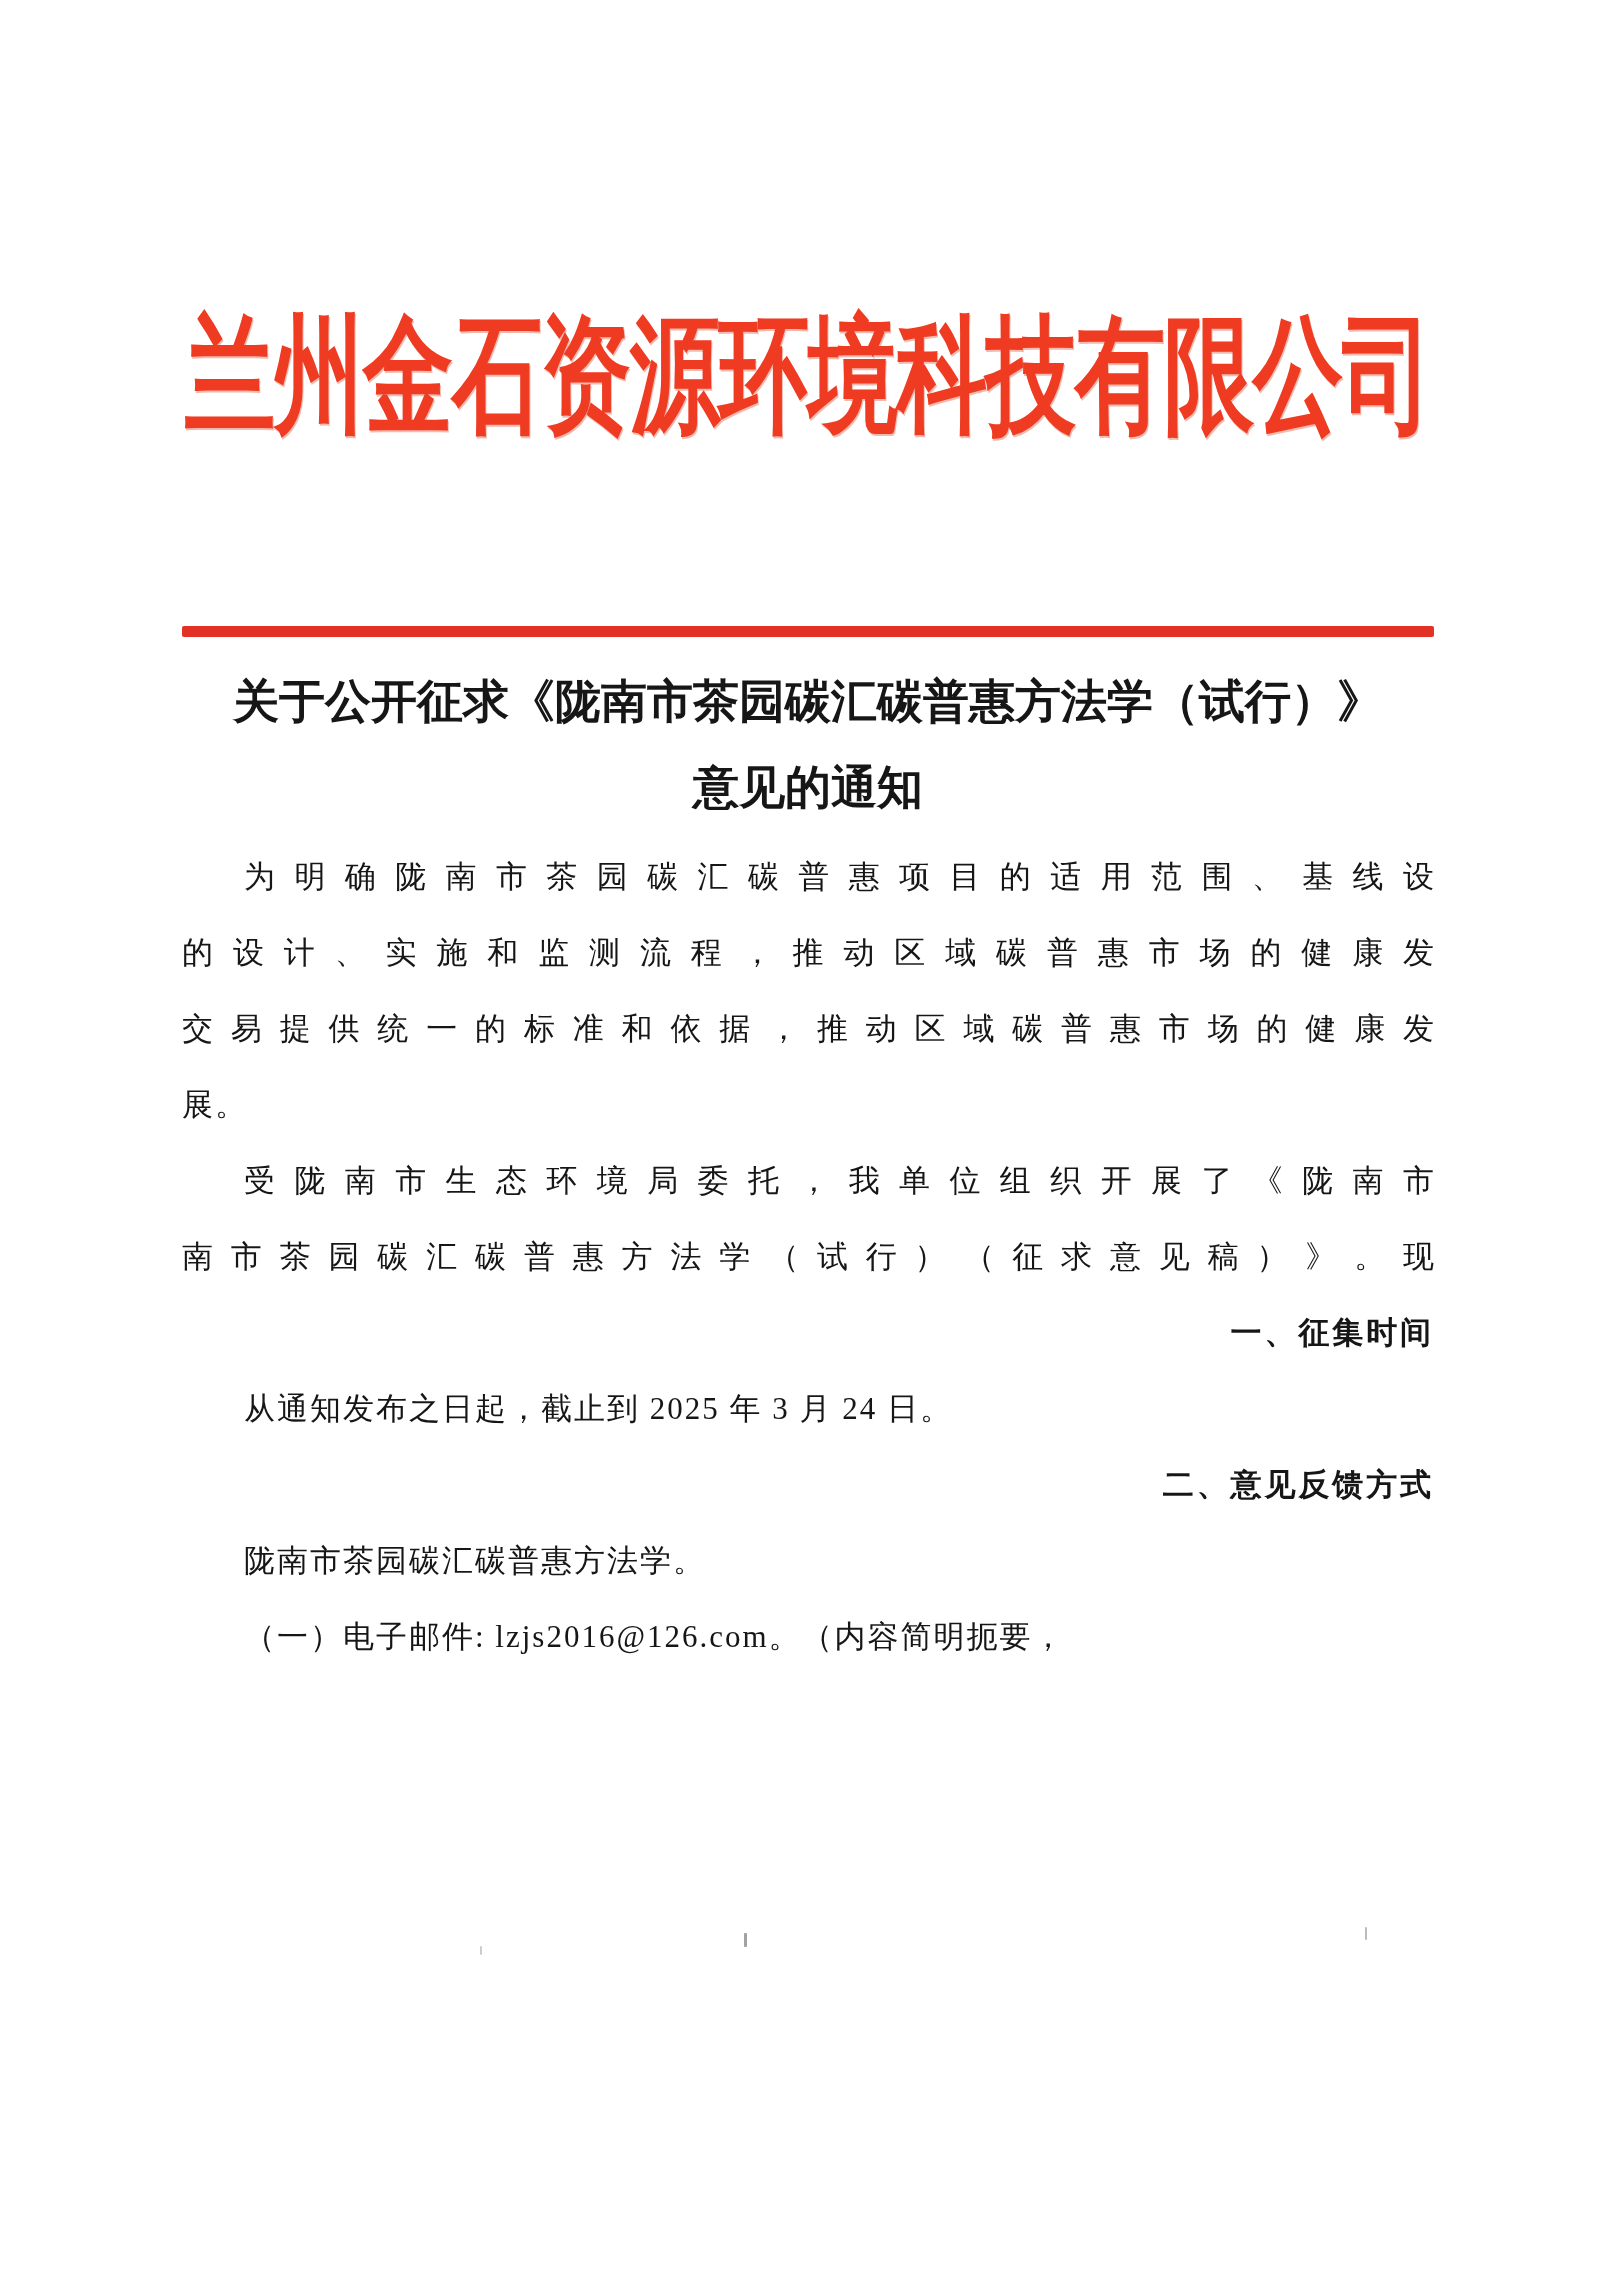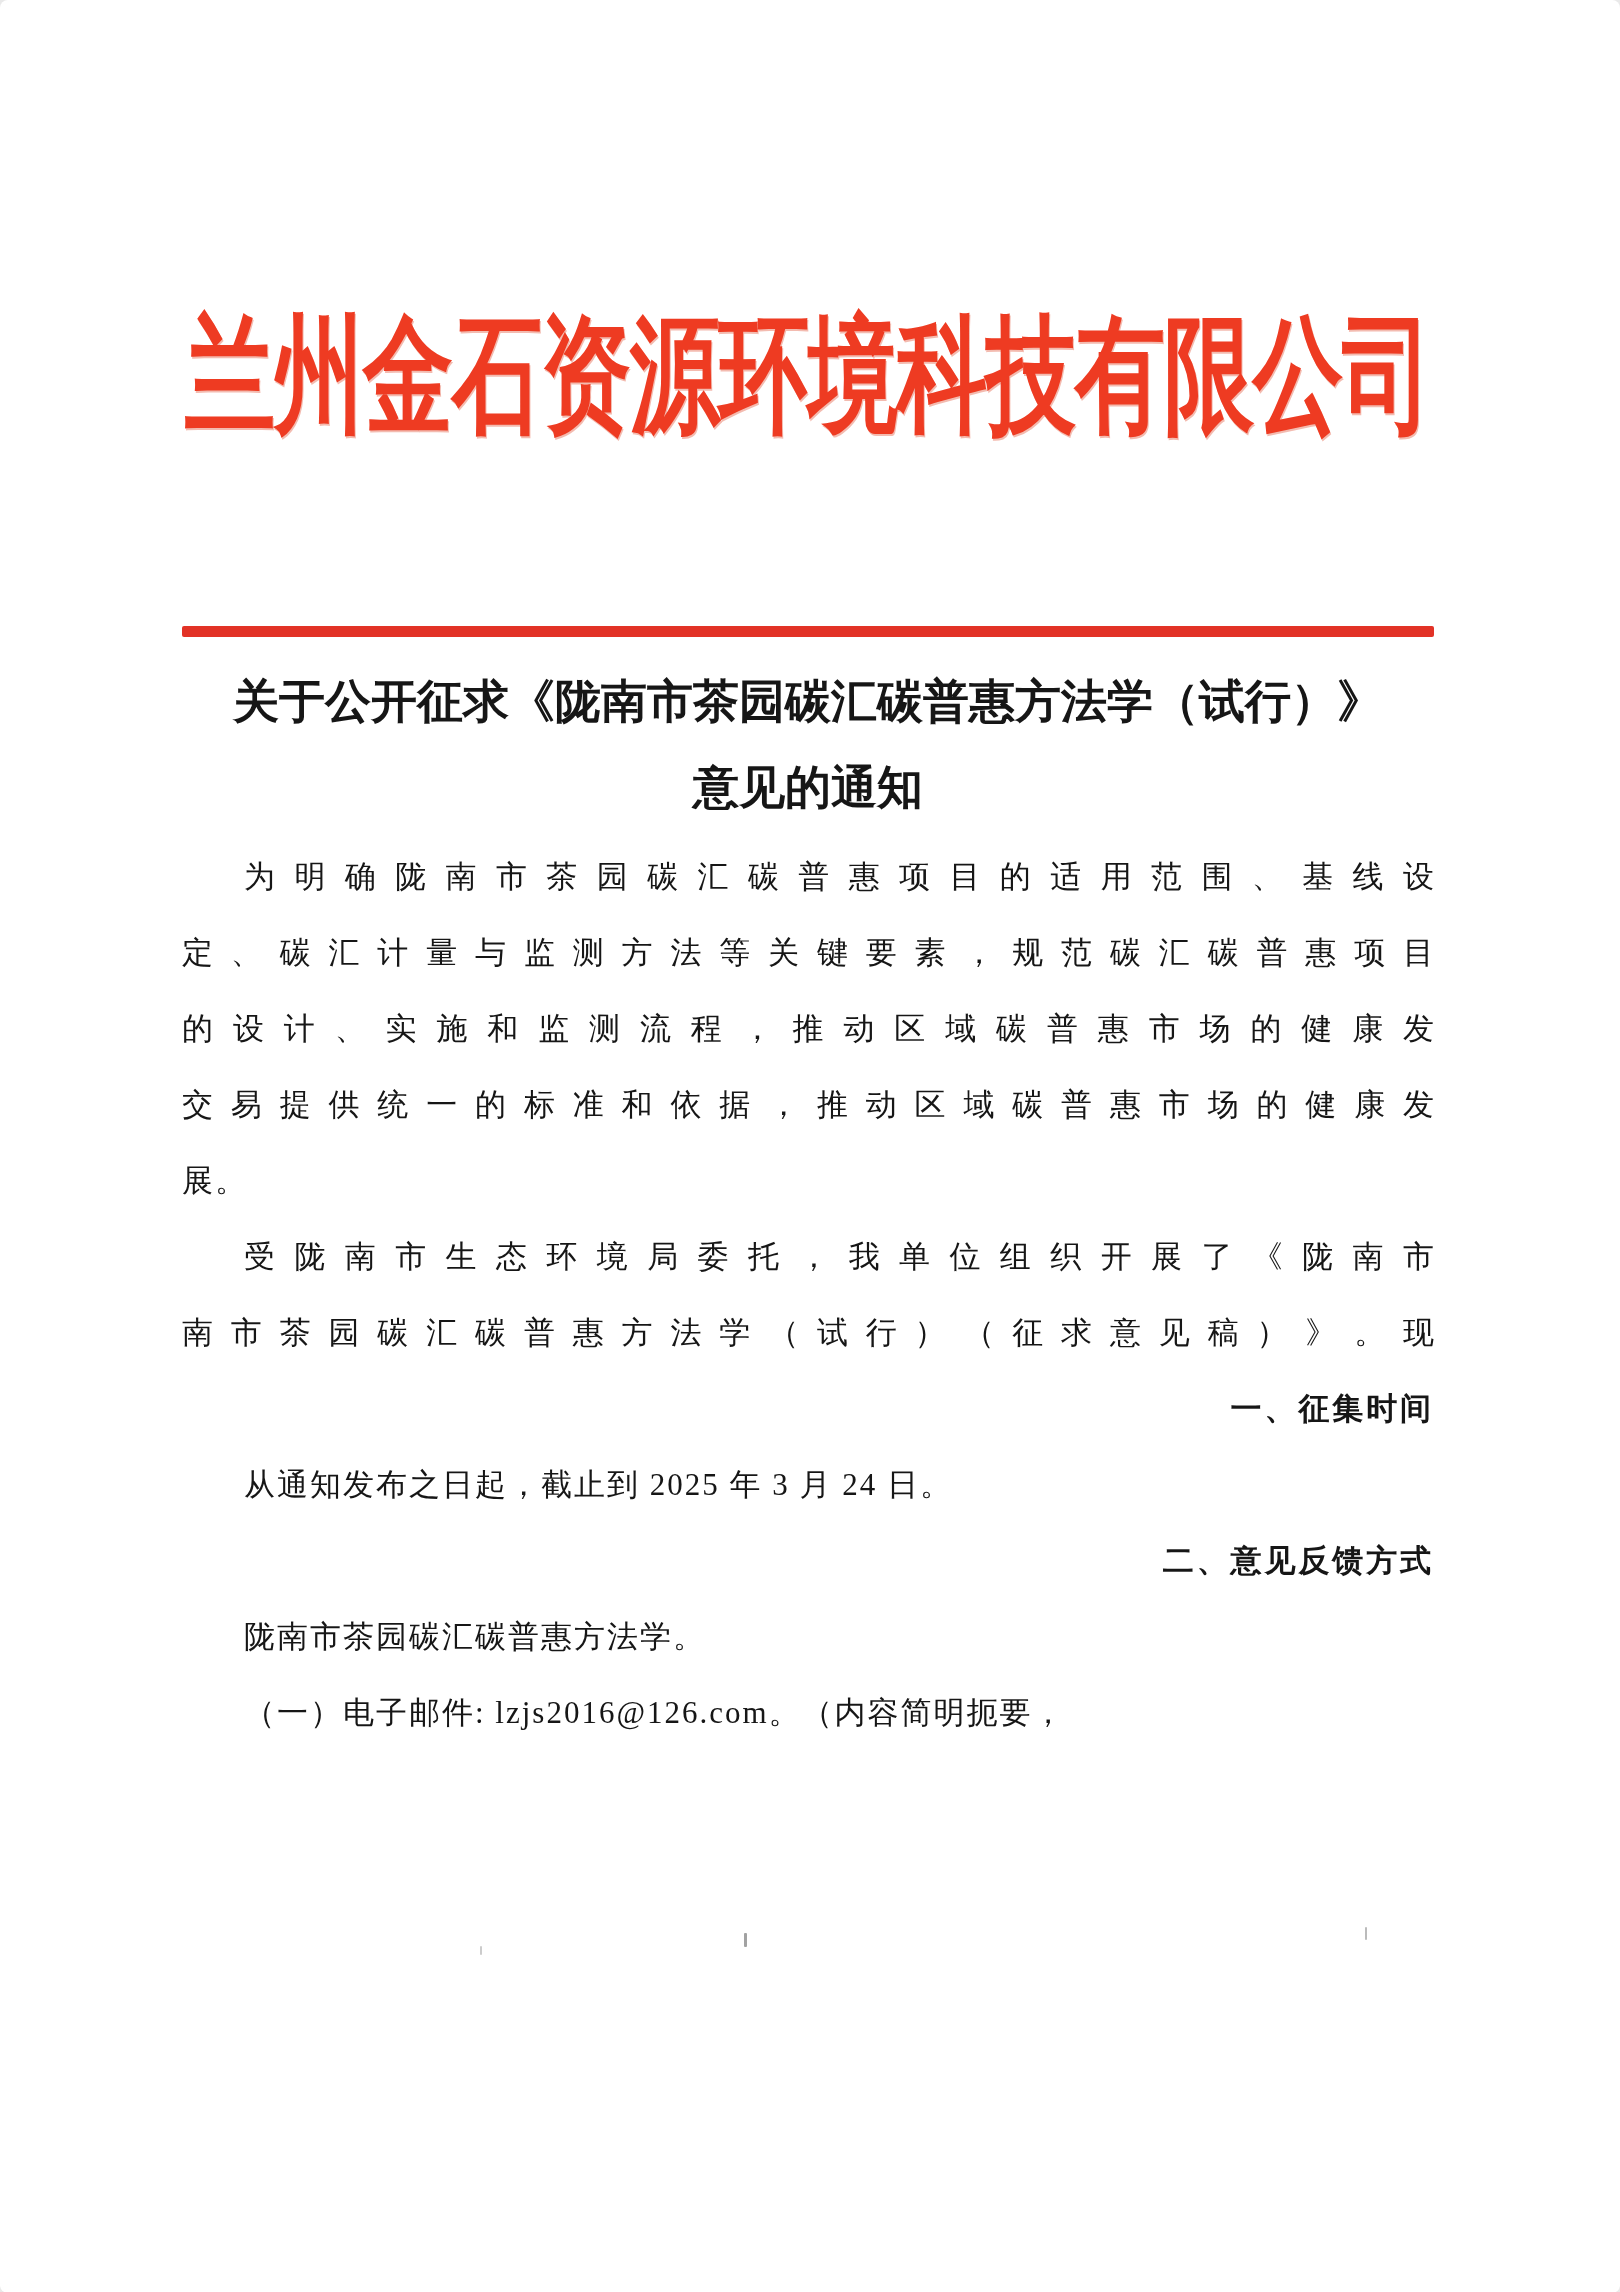--- a/index.html
+++ b/index.html
@@ -5,21 +5,20 @@
   html, body { margin: 0; padding: 0; background: #e9e9e9; }
   .page {
     position: relative;
     width: 1620px;
     height: 2293px;
     margin: 0 auto;
     background: #ffffff;
     overflow: hidden;
     font-family: "Liberation Serif", "DejaVu Serif", serif;
     color: #111111;
-    border-radius: 8px;
   }
   
   .letterhead {
     position: absolute;
     left: 182px;
     width: 1252px;
     top: 290px;
     text-align: center;
     font-size: 90px;
     font-weight: bold;
@@ -100,21 +99,20 @@
 
   <div class="red-line"></div>
 
   <div class="doc-title">
     <div class="title-line">关于公开征求《陇南市茶园碳汇碳普惠方法学（试行）》</div>
     <div class="title-line">意见的通知</div>
   </div>
 
   <div class="body-block">
     <div class="line fill indent">为明确陇南市茶园碳汇碳普惠项目的适用范围、基线设</div>
-    <div class="line fill">定、碳汇计量与监测方法等关键要素，规范碳汇碳普惠项目</div>
     <div class="line fill">的设计、实施和监测流程，推动区域碳普惠市场的健康发</div>
     <div class="line fill">交易提供统一的标准和依据，推动区域碳普惠市场的健康发</div>
     <div class="line">展。</div>
     <div class="line fill indent">受陇南市生态环境局委托，我单位组织开展了《陇南市</div>
     <div class="line fill">南市茶园碳汇碳普惠方法学（试行）（征求意见稿）》。现</div>
     <div class="line heading indent">一、征集时间</div>
     <div class="line indent">从通知发布之日起，截止到 2025 年 3 月 24 日。</div>
     <div class="line heading indent">二、意见反馈方式</div>
     <div class="line indent">陇南市茶园碳汇碳普惠方法学。</div>
     <div class="line indent">（一）电子邮件: lzjs2016@126.com。（内容简明扼要，</div>

